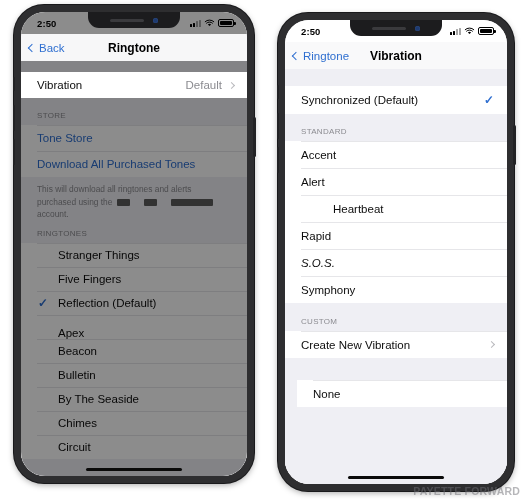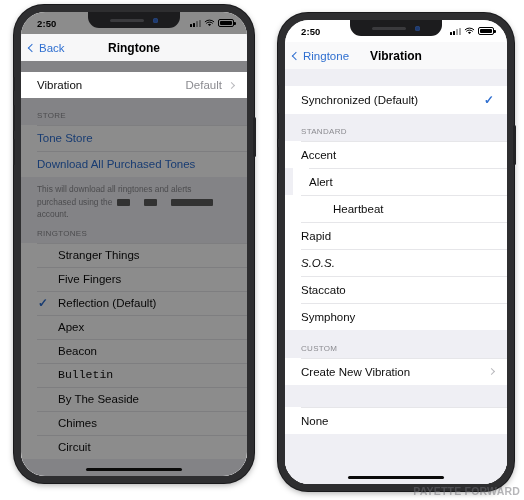--- a/index.html
+++ b/index.html
@@ -300,27 +300,27 @@
             <div class="row indent sep" style="height:24px;">
               <span>Stranger Things</span>
             </div>
             <div class="row indent" style="height:24px;">
               <span>Five Fingers</span>
             </div>
             <div class="row indent" style="height:24px;">
               <span class="check">✓</span>
               <span>Reflection (Default)</span>
             </div>
-            <div class="row indent" style="height:24px;">
+            <div class="row indent" style="height:24px;align-items:flex-end;">
               <span>Apex</span>
             </div>
             <div class="row indent" style="height:24px;">
               <span>Beacon</span>
             </div>
-            <div class="row indent" style="height:24px;font-family:Liberation Mono, monospace;">
+            <div class="row indent" style="height:24px;">
               <span>Bulletin</span>
             </div>
             <div class="row indent" style="height:24px;">
               <span>By The Seaside</span>
             </div>
             <div class="row indent" style="height:24px;">
               <span>Chimes</span>
             </div>
             <div class="row indent" style="height:24px;">
               <span>Circuit</span>
@@ -395,50 +395,47 @@
           <span>Synchronized (Default)</span>
           <span class="val" style="color:#2f6fd0; font-size:12px; font-weight:bold;">✓</span>
         </div>
 
         <div class="group-hdr">STANDARD</div>
 
         <div>
           <div class="row sep" style="height:27px;">
             <span>Accent</span>
           </div>
-          <div class="row" style="height:27px;margin-left:8px;">
+          <div class="row" style="height:27px;">
             <span>Alert</span>
           </div>
           <div class="row" style="height:27px;padding-left:48px;">
             <span>Heartbeat</span>
           </div>
           <div class="row" style="height:27px;">
             <span>Rapid</span>
           </div>
           <div class="row" style="height:27px;font-style:italic;">
             <span>S.O.S.</span>
-          </div>
-          <div class="row" style="height:27px;">
-            <span>Staccato</span>
           </div>
           <div class="row" style="height:27px;">
             <span>Symphony</span>
           </div>
         </div>
 
         <div class="group-hdr" style="padding-top:14px;">CUSTOM</div>
 
         <div class="row sep" style="height:27px;">
           <span>Create New Vibration</span>
           <span class="chev-r" style="margin-left:auto;"></span>
         </div>
 
         <div style="height:22px; background:#efeff4;"></div>
 
-        <div class="row sep" style="height:27px;">
+        <div class="row sep" style="height:27px;margin-left:12px;">
           <span>None</span>
         </div>
 
         <div style="height:60px; background:#efeff4;"></div>
       </div>
 
       <div class="notch">
         <div class="speaker"></div>
         <div class="camera"></div>
       </div>

